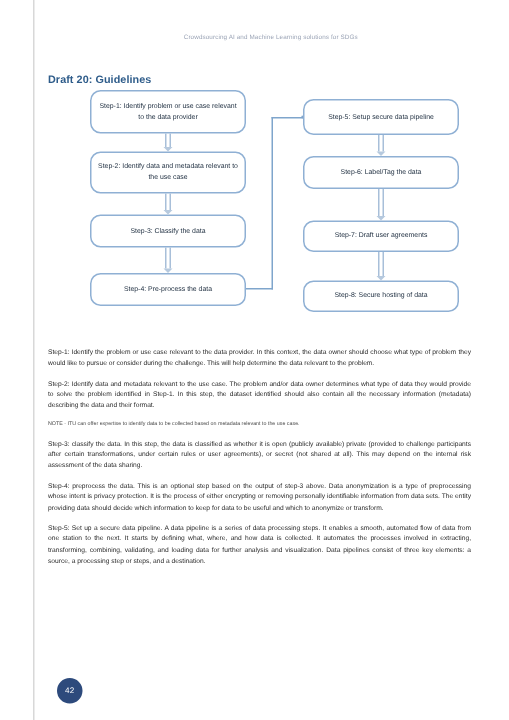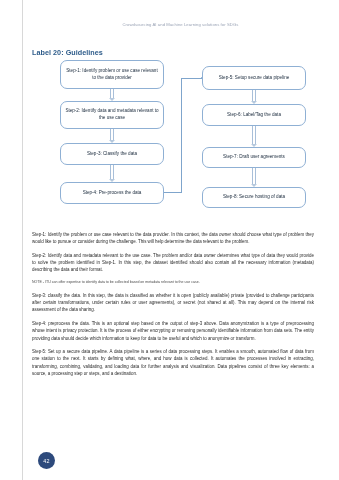--- a/index.html
+++ b/index.html
@@ -140,21 +140,21 @@
     letter-spacing: 0.2px;
   }
 </style>
 </head>
 <body>
 
 <div class="page-rule"></div>
 
 <div class="running-head">Crowdsourcing AI and Machine Learning solutions for SDGs</div>
 
-<div class="figure-title">Label 20: Guidelines</div>
+<div class="figure-title">Draft 20: Guidelines</div>
 
 <div class="flow">
 
   <div class="node" style="left:38px; top:2px; width:104px; height:29px;">Step-1: Identify problem or use case relevant to the data provider</div>
 
   <div class="arrow-v" style="left:87px; top:31px; height:12px;">
     <div class="shaft"></div>
       <div class="head"></div>
   </div>
 

